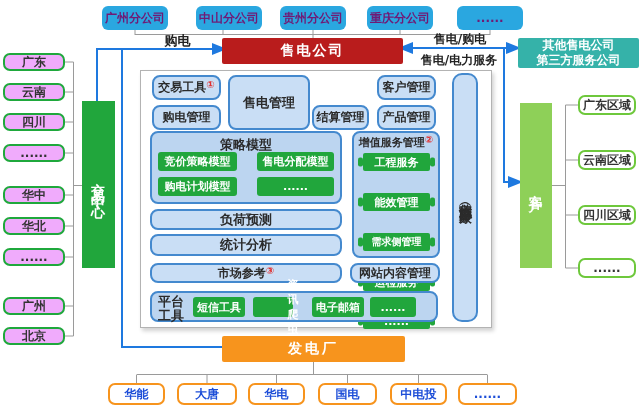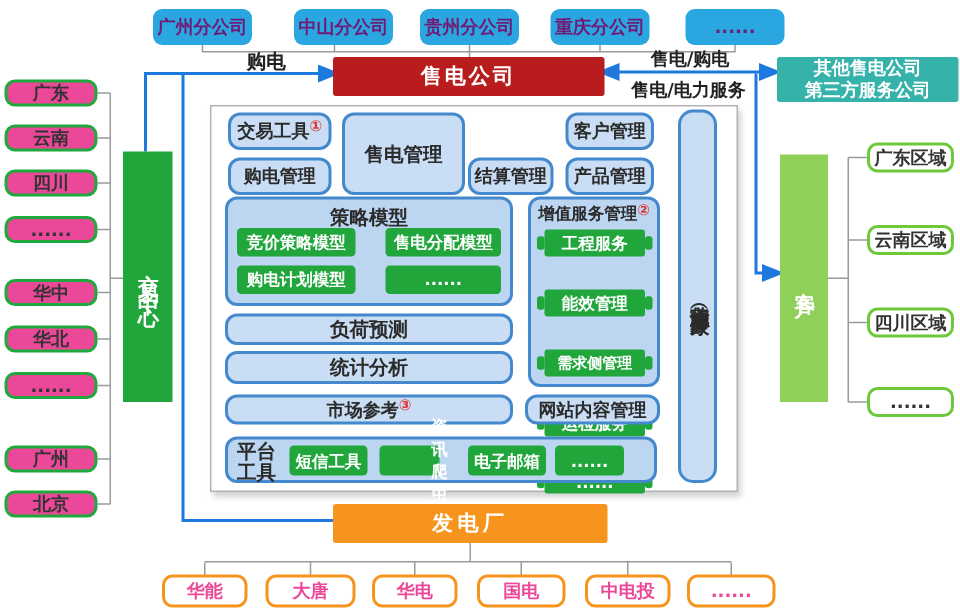--- a/index.html
+++ b/index.html
@@ -4,23 +4,23 @@
 <style>
   * { box-sizing: border-box; margin: 0; padding: 0; }
   body { font-family: "DejaVu Sans", sans-serif; background:#fff; }
   #stage { position:relative; width:640px; height:410px; background:#fff; overflow:hidden; }
   .abs { position:absolute; }
   .flexc { display:flex; align-items:center; justify-content:center; }
   
   .cyan  { background:#2aa7e0; color:#701a75; border-radius:6px; font-size:12px; font-weight:700; }
   .dblue { background:#b91c1c; color:#fff; border-radius:2px; font-size:14px; font-weight:700; letter-spacing:2px; }
   .teal  { background:#35b2a9; color:#fff; border-radius:2px; font-size:12px; font-weight:700; text-align:center; line-height:1.25; flex-direction:column; }
-  .gline { background:#ec4899; border:2px solid #1fa83c; border-radius:7px; font-size:12px; font-weight:700; color:#333; }
+  .gline { background:#f0abfc; border:2px solid #1fa83c; border-radius:7px; font-size:12px; font-weight:700; color:#333; }
   .glime { background:#fff; border:2px solid #6ec83c; border-radius:7px; font-size:12px; font-weight:700; color:#333; }
-  .oline { background:#fff; border:2px solid #f7941d; border-radius:7px; font-size:12px; font-weight:700; color:#ec4899; }
+  .oline { background:#fff; border:2px solid #f7941d; border-radius:7px; font-size:12px; font-weight:700; color:#1d4ed8; }
   .gsolid{ background:#21a63c; color:#fff; }
   .lime  { background:#8ed058; color:#fff; }
   .orange{ background:#f7941d; color:#fff; border-radius:2px; font-size:14px; font-weight:700; letter-spacing:3px; }
   .vtext { writing-mode:vertical-rl; font-weight:700; }
   .panel { background:#fff; border:1px solid #b3b3b3; box-shadow:2px 3px 4px rgba(0,0,0,.18); }
   .lb    { background:#c9def5; border:2px solid #4489ce; border-radius:8px; font-size:12px; font-weight:700; color:#2b2b2b; }
   .lbc   { background:#bcd5f0; border:2px solid #4489ce; border-radius:8px; color:#2b2b2b; }
   .lbc .hd { font-size:13px; font-weight:700; text-align:center; }
   .gitem { background:#21a63c; color:#fff; font-size:11px; font-weight:700; border-radius:3px; }
   .puz   { position:relative; border-radius:2px; }

